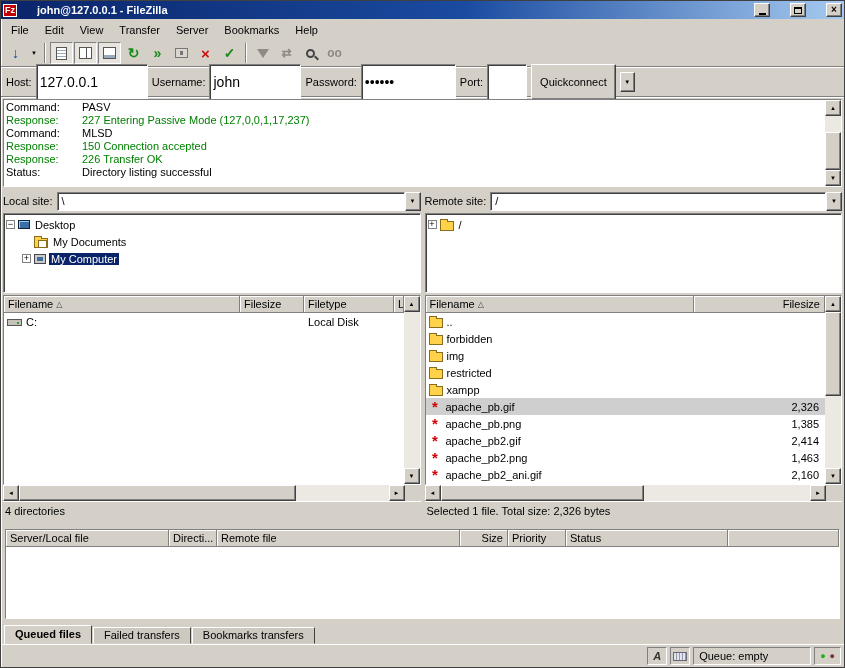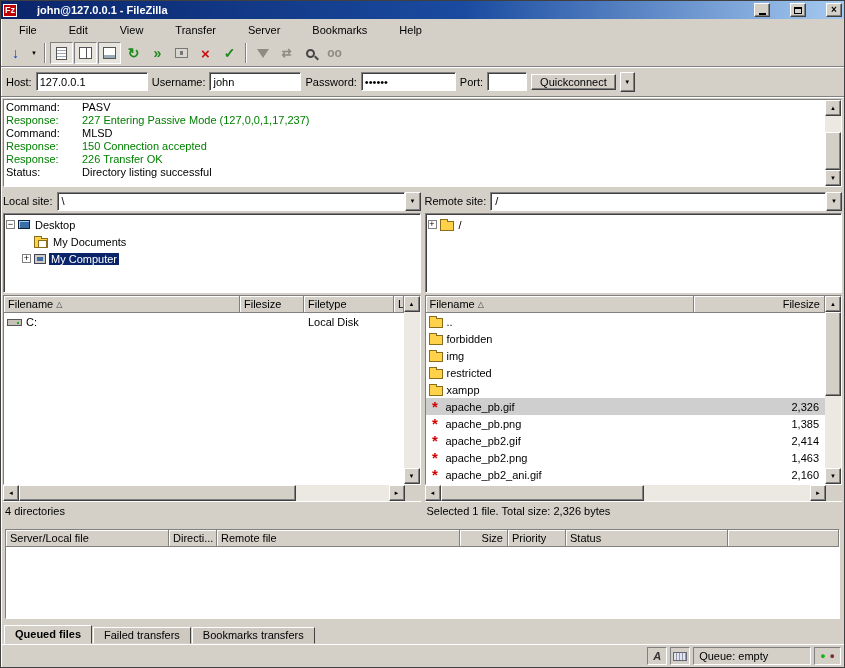--- a/index.html
+++ b/index.html
@@ -22,21 +22,21 @@
     background:linear-gradient(90deg,#0a246a 0%,#1a4ba0 55%,#a6caf0 100%);color:#fff;}
   .app-logo{width:14px;height:13px;background:#c00000;color:#fff;font-size:9px;font-weight:bold;
     display:flex;align-items:center;justify-content:center;border:1px solid #fff;}
   .title-text{font-weight:bold;flex:1;white-space:nowrap;overflow:hidden;}
   .winbtn{width:16px;height:14px;display:flex;align-items:center;justify-content:center;
     font-size:10px;line-height:10px;font-weight:bold;color:#000;}
   .min-glyph{display:block;width:7px;height:2px;background:#000;margin-top:7px;}
   .max-glyph{display:block;width:8px;height:7px;border:1px solid #000;border-top-width:2px;}
 
   
-  .menubar{height:21px;display:flex;align-items:center;padding-left:10px;gap:16px;}
+  .menubar{height:21px;display:flex;align-items:center;padding-left:2px;}
   .mitem{padding:3px 8px;cursor:default;}
 
   
   .toolbar{height:27px;display:flex;align-items:center;padding:1px 3px;gap:1px;
     border-bottom:1px solid #808080;box-shadow:0 1px 0 #fff;}
   .tbtn{width:23px;height:22px;display:flex;align-items:center;justify-content:center;
     border:1px solid transparent;}
   .tbtn.pressed{border-color:#808080 #fff #fff #808080;background:#e7e4de;}
   .tbtn-dd{width:12px;height:22px;display:flex;align-items:center;justify-content:center;
     font-size:6px;color:#000;border:1px solid transparent;}
@@ -55,24 +55,24 @@
     background:radial-gradient(circle at 50% 50%,#777 2px,#d9d6cf 2px);}
   .funnel-icon{width:0;height:0;border-left:6px solid transparent;border-right:6px solid transparent;
     border-top:9px solid #8f8b83;}
   .mag-icon{width:9px;height:9px;border:2px solid #444;border-radius:50%;position:relative;}
   .mag-icon::after{content:"";position:absolute;left:6px;top:6px;width:5px;height:2px;
     background:#444;transform:rotate(45deg);}
 
   
   .quickbar{height:30px;display:flex;align-items:center;gap:4px;padding:0 5px;
     border-bottom:1px solid #808080;box-shadow:0 1px 0 #fff;}
-  .qinput{height:19px;border:1px solid;border-color:#808080 #fff #fff #808080;
+  .qinput{height:36px;border:1px solid;border-color:#808080 #fff #fff #808080;
     box-shadow:inset 1px 1px 0 #404040;background:#fff;
-    font-family:"Liberation Sans",sans-serif;font-size:11px;padding:1px 3px;}
-  .qc-btn{height:16px;padding:0 8px;font-family:"Liberation Sans",sans-serif;font-size:11px;}
+    font-family:"Liberation Sans",sans-serif;font-size:14px;padding:1px 3px;}
+  .qc-btn{height:36px;padding:0 8px;font-family:"Liberation Sans",sans-serif;font-size:11px;}
   .qc-dd{width:15px;height:20px;font-size:6px;display:flex;align-items:center;justify-content:center;}
 
   
   .log{margin:2px;height:88px;display:flex;}
   .log-content{flex:1;min-width:0;padding:1px 2px;overflow:hidden;background:#fff;}
   .logline{display:flex;height:13px;line-height:13px;white-space:nowrap;}
   .log-label{width:76px;flex:none;}
   .log-cmd{color:#000;}
   .log-resp{color:#008000;}
   .log-status{color:#000;}

